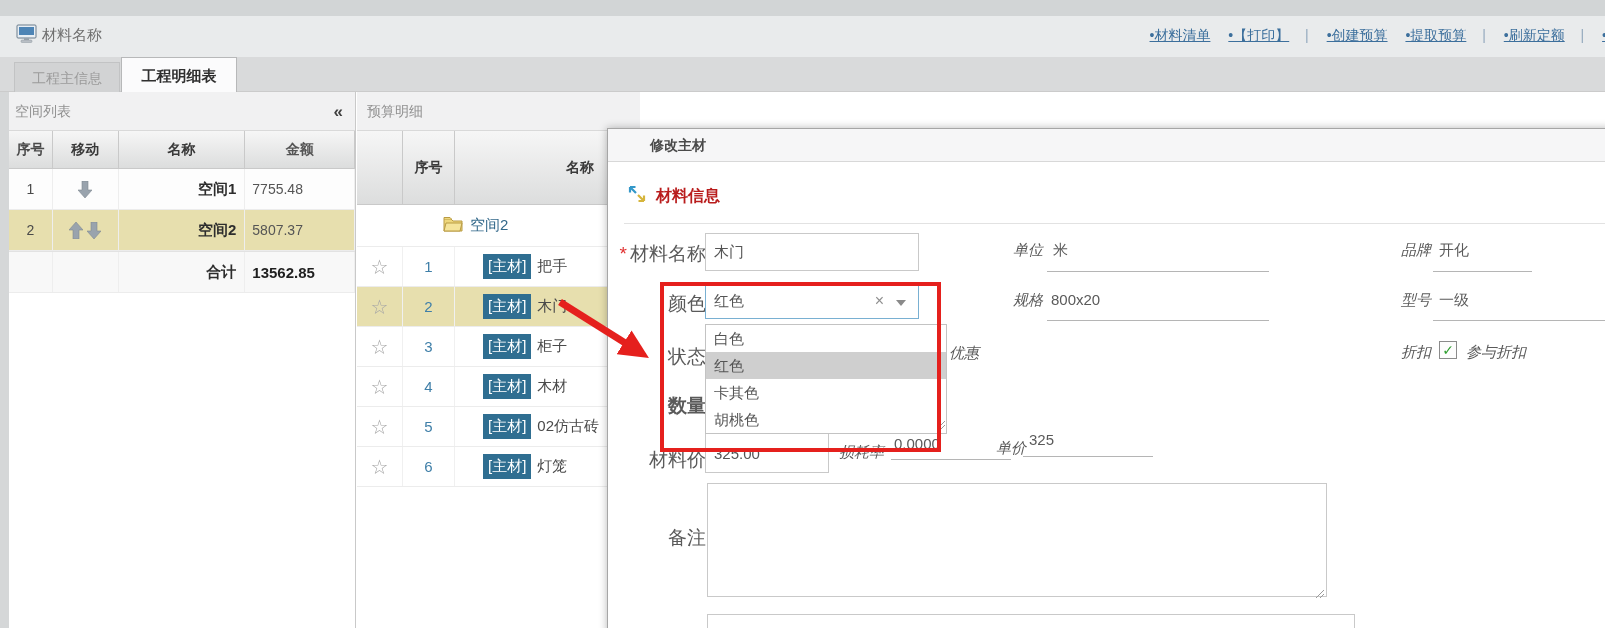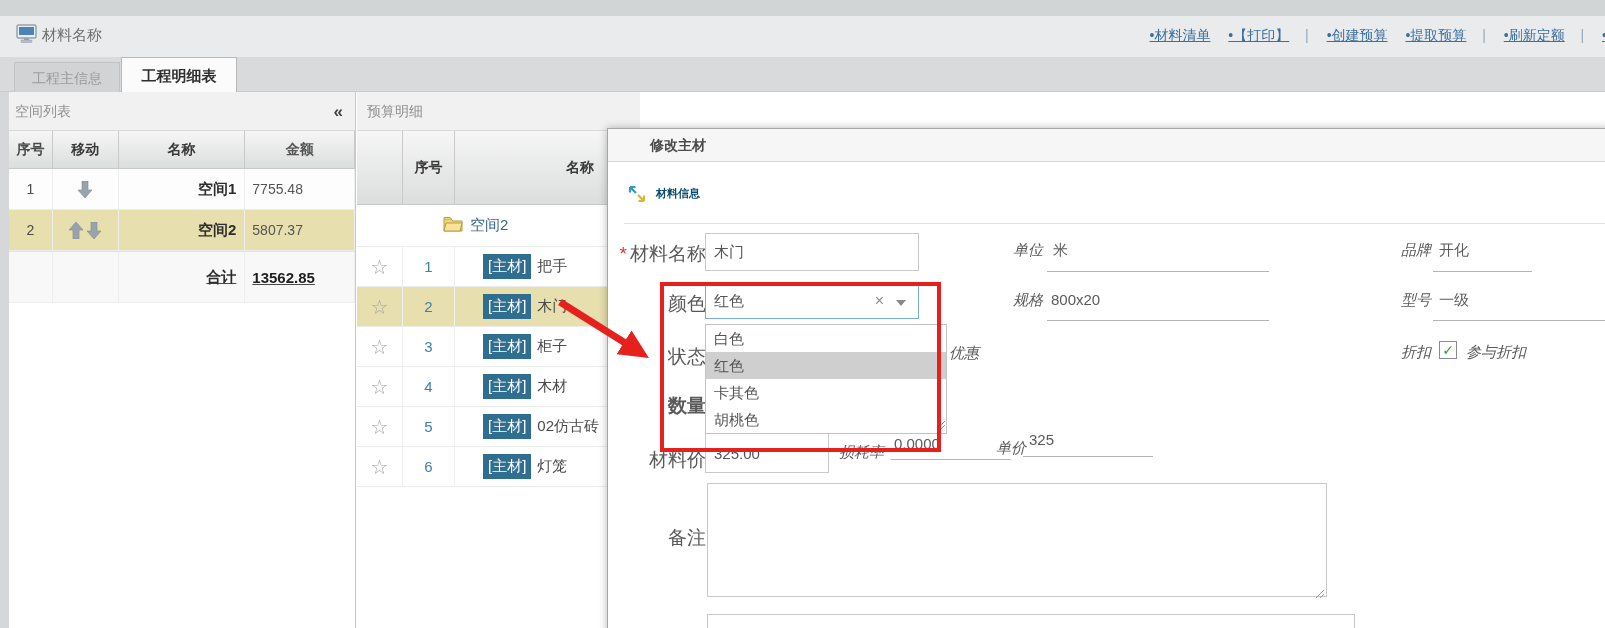--- a/index.html
+++ b/index.html
@@ -31,21 +31,21 @@
   
   .left-panel { position:absolute; left:9px; top:92px; width:347px; height:536px; background:#fff; border-right:1px solid #c9c9c9; }
   .left-panel .panel-title-band { padding-left:6px; }
   .collapse { position:absolute; right:12px; top:0; color:#3f3f3f; font-weight:bold; font-size:17px; cursor:pointer; }
   .lhead, .lrow { display:flex; width:100%; }
   .lhead { height:38px; background:linear-gradient(#f6f6f6,#dcdddd); border-bottom:1px solid #c9c9c9; font-weight:bold; color:#3a3a3a; }
   .lhead > div { display:flex; align-items:center; justify-content:center; border-right:1px solid #c9c9c9; }
   .lrow { height:41px; border-bottom:1px solid #ececec; background:#fdfdfd; }
   .lrow > div { display:flex; align-items:center; border-right:1px solid #eeeeee; }
   .lrow.selected { background:var(--row-highlight,#e7dfae); }
-  .lrow.total { height:52px; background:#f8f8f8; border-top:1px solid #e2e2e2;text-decoration:underline; }
+  .lrow.total { height:42px; background:#f8f8f8; border-top:1px solid #e2e2e2; }
   .lc1 { width:44px; justify-content:center; color:#4a4a4a; }
   .lc2 { width:66px; justify-content:center; gap:4px; }
   .lc3 { width:127px; justify-content:flex-end; padding-right:8px; }
   .lc4 { width:110px; justify-content:flex-start; padding-left:7px; color:#555; }
   .bname { font-weight:bold; color:#2d2d2d; font-size:15px; }
   .bamount { font-weight:bold; color:#1f1f1f; font-size:15px; }
   .move-btn { cursor:pointer; display:inline-flex; }
   
   .mid-panel { position:absolute; left:357px; top:92px; width:283px; height:536px; background:#fff; overflow:hidden; }
   .mid-panel .panel-title-band { padding-left:10px; }
@@ -61,21 +61,21 @@
   .mrow.selected { background:var(--row-highlight,#e7dfae); }
   .mrow .mc2 { color:#3f7fa8; font-size:15px; }
   .mrow .mc3 { padding-left:28px; gap:6px; border-right:none; }
   .star { font-size:20px; color:#a6a6a6; line-height:1; cursor:pointer; }
   .badge { background:var(--badge-bg,#2f6e91); color:#fff; font-size:15px; padding:3px 5px; white-space:nowrap; }
   .iname { color:#4a4a4a; font-size:15px; white-space:nowrap; }
   
   .modal { position:absolute; left:607px; top:128px; width:1005px; height:510px; background:#fff; border:1px solid #a6a6a6; box-shadow:0 0 8px rgba(0,0,0,.28); z-index:10; }
   .modal-titlebar { height:33px; background:#f6f6f7; border-bottom:1px solid #d8d8d8; line-height:33px; padding-left:42px; font-weight:bold; color:#4a4a4a; font-size:14px; }
   .sec-icon { position:absolute; left:20px; top:56px; }
-  .sec-title { position:absolute; left:48px; top:57px; font-weight:bold; color:#0c4a6e; font-size:11px; }
+  .sec-title { position:absolute; left:48px; top:57px; font-weight:bold; color:#b91c1c; font-size:16px; }
   .sec-hr { position:absolute; left:16px; right:0; top:94px; height:1px; background:#e2e2e2; }
   .flabel { position:absolute; left:0; width:98px; text-align:right; color:#5a5a5a; font-size:19px; white-space:nowrap; }
   .flabel-abs { position:absolute; color:#5a5a5a; font-size:15px; white-space:nowrap;font-style:italic; }
   .req { color:#e03030; margin-right:3px; }
   .fvalue { position:absolute; color:#5a5a5a; font-size:15px; white-space:nowrap; }
   .uline { position:absolute; height:1px; background:#b5b5b5; }
   .box-input { position:absolute; border:1px solid #c9c9c9; background:#fff; color:#555; font-size:15px; padding:0 8px; font-family:inherit; outline:none; }
   .combo { position:absolute; left:97px; top:155px; width:214px; height:35px; border:1px solid #79b0d2; background:#fff; display:flex; align-items:center; padding-left:8px; color:#555; font-size:15px; cursor:pointer; }
   .combo-clear { position:absolute; right:34px; top:7px; color:#8f8f8f; font-size:16px; cursor:pointer; }
   .combo-caret { position:absolute; right:12px; top:15px; width:0; height:0; border-left:5px solid transparent; border-right:5px solid transparent; border-top:6px solid #8a8a8a; cursor:pointer; }

